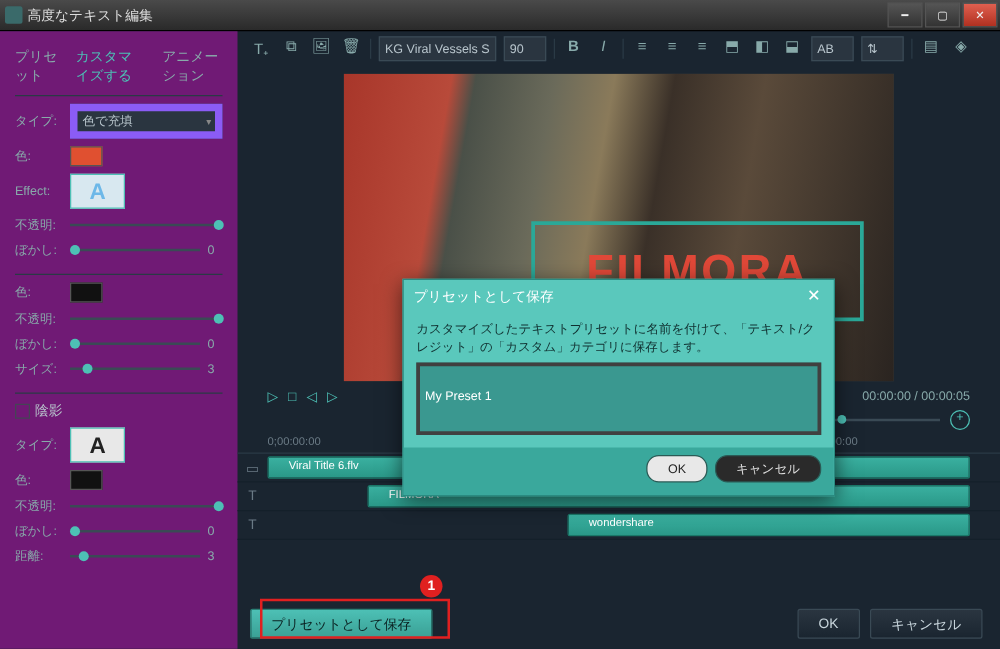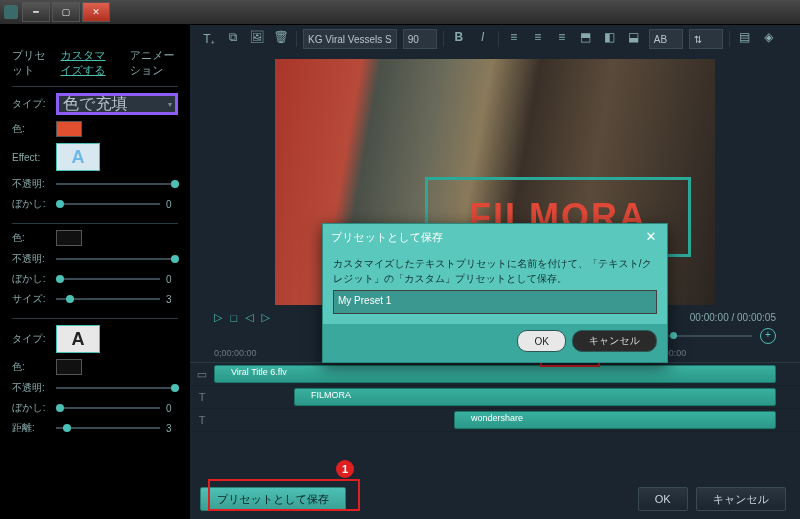--- a/index.html
+++ b/index.html
@@ -3,33 +3,33 @@
 <meta charset="utf-8">
 <style>
 html,body{margin:0;padding:0;width:800px;height:519px;background:#1a2530;font-family:"Segoe UI","Meiryo",sans-serif;color:#b8c5cc;font-size:11px;overflow:hidden}
 .titlebar{height:24px;background:linear-gradient(#4a4a4a,#2a2a2a);display:flex;align-items:center;border-bottom:1px solid #000}
 .titlebar .ico{width:14px;height:14px;margin:0 4px;background:#3a6a6a;border-radius:2px}
 .titlebar .ttl{flex:1;color:#ddd;font-size:11px}
 .titlebar .wbtns{display:flex}
 .wbtn{width:26px;height:18px;margin-right:2px;display:flex;align-items:center;justify-content:center;font-size:9px;border:1px solid #555;background:linear-gradient(#555,#333);color:#eee}
 .wbtn.close{background:linear-gradient(#e06050,#b03020)}
 .body{display:flex;height:495px}
-.sidebar{width:190px;padding:23px 12px;box-sizing:border-box;background:#000000}
+.sidebar{width:190px;padding:13px 12px;box-sizing:border-box;background:#701a75}
 .tabs{display:flex;gap:14px;margin-bottom:8px}
 .tabs span{color:#8aa;font-size:11px}
-.tabs .act{color:#4dc0b5;text-decoration:underline}
+.tabs .act{color:#4dc0b5;}
 .sect{border-top:1px solid #2a3a45;padding:6px 0}
 .sect .shdr{display:flex;align-items:center;gap:4px;margin-bottom:6px}
 .sect .cbx{width:10px;height:10px;border:1px solid #445}
 .row{display:flex;align-items:center;margin-bottom:6px}
 .row .lbl{width:44px;color:#8aa;font-size:10px}
 .swatch{width:24px;height:14px;border:1px solid #555}
 .swatch.red{background:#e05030}
 .swatch.blk{background:#111}
-.sel{background:#2a3540;border:3px solid #8b5cf6;height:16px;flex:1;padding:0 14px 0 4px;color:#b8c5cc;font-size:16px;display:flex;align-items:center;position:relative}
+.sel{background:#2a3540;border:6px solid #8b5cf6;height:16px;flex:1;padding:0 14px 0 4px;color:#b8c5cc;font-size:10px;display:flex;align-items:center;position:relative}
 .sel:after{content:"▾";position:absolute;right:3px;font-size:8px;color:#888}
 .fx{width:42px;height:26px;background:#d8e8f0;border:1px solid #4dc0b5;display:flex;align-items:center;justify-content:center;font-size:18px;font-weight:bold}
 .fx.bl{color:#6db8e8}
 .fx.bk{color:#222;background:#e8e8e8}
 .sld{position:relative;height:12px;display:flex;align-items:center}
 .sld .tr{height:2px;background:#3a4a55;flex:1}
 .sld .th{position:absolute;width:8px;height:8px;border-radius:50%;background:#4dc0b5;top:2px}
 .sld .nv{margin-left:6px;font-size:10px;color:#8aa;width:12px}
 .main{flex:1;display:flex;flex-direction:column}
 .toolbar{height:28px;display:flex;align-items:center;gap:6px;padding:0 10px}
@@ -57,31 +57,32 @@
 .clip{position:absolute;height:18px;background:linear-gradient(#3ab0a0,#2a9888);border:1px solid #1a7868;border-radius:2px;font-size:9px;color:#fff;padding:1px 16px;box-sizing:border-box;overflow:hidden}
 .footer{position:absolute;left:200px;right:14px;bottom:8px;display:flex;align-items:center}
 .btn{background:linear-gradient(#2a3540,#1a2530);border:1px solid #3a4a55;color:#c8d5dc;height:22px;padding:0 16px;font-size:11px;border-radius:2px;display:flex;align-items:center}
 .btn.teal{background:linear-gradient(#4dc0b5,#3aa095);border-color:#2a8075;color:#0a2020}
 .redbox{position:absolute;border:2px solid #e02020}
 .redc{position:absolute;width:18px;height:18px;border-radius:50%;background:#e02020;color:#fff;font-size:11px;font-weight:bold;text-align:center;line-height:18px}
 .modal{position:absolute;left:322px;top:223px;width:344px;background:#5ac8bc;border:1px solid #2a8a80;box-shadow:0 4px 16px rgba(0,0,0,.6)}
 .modal .mhdr{display:flex;align-items:center;padding:5px 8px;color:#fff;font-size:11px}
 .modal .mhdr .mx{margin-left:auto;width:16px;height:16px;color:#fff;text-align:center;font-size:13px}
 .modal .mbody{padding:6px 10px 10px;color:#103030;font-size:10px;line-height:1.5}
-.modal .mfield{background:#3a9890;border:1px solid #404040;height:18px;padding:2px 4px;color:#fff;font-size:10px;margin-top:4px}
+.modal .mfield{background:#3a9890;border:3px solid #404040;height:18px;padding:17px 4px;color:#fff;font-size:10px;margin-top:4px}
 .modal .mftr{display:flex;justify-content:flex-end;gap:6px;padding:6px 10px 10px;background:#3aa89c}
 .mbtn{height:20px;padding:0 16px;border-radius:10px;font-size:10px;display:flex;align-items:center;border:1px solid #2a5a55}
 .mbtn.ok{background:#e8e8e8;color:#222}
 .mbtn.cn{background:#2a2a2a;color:#ddd}
 </style>
 </head>
 <body>
 
 <div class="titlebar">
   <div class="ico"></div>
+  <div class="ttl">高度なテキスト編集</div>
   <div class="wbtns">
     <div class="wbtn">━</div>
     <div class="wbtn">▢</div>
     <div class="wbtn close">✕</div>
   </div>
 </div>
 
 <div class="body">
 <div class="sidebar">
   <div class="tabs">
@@ -144,20 +145,24 @@
           <span class="lbl">サイズ:</span>
           <div class="sld" style="flex:1">
             <div class="tr"></div>
             <div class="th" style="left:8%"></div>
             <span class="nv">3</span>
           </div>
         </div>
   </div>
 
   <div class="sect">
+    <div class="shdr">
+          <div class="cbx"></div>
+          <span>陰影</span>
+        </div>
     <div class="row">
           <span class="lbl">タイプ:</span>
           <div class="fx bk">A</div>
         </div>
     <div class="row">
           <span class="lbl">色:</span>
           <div class="swatch blk"></div>
         </div>
     <div class="row">
           <span class="lbl">不透明:</span>
@@ -276,20 +281,20 @@
 <div class="redc" style="left:406px;top:302px">2</div>
 <div class="redbox" style="left:540px;top:337px;width:56px;height:26px"></div>
 <div class="redc" style="left:610px;top:322px">3</div>
 
 <div class="modal">
   <div class="mhdr">
       <span>プリセットとして保存</span>
       <span class="mx">✕</span>
     </div>
   <div class="mbody">
-    <div>カスタマイズしたテキストプリセットに名前を付けて、「テキスト/クレジット」の「カスタム」プリセットとして保存。</div>
+    <div>カスタマイズしたテキストプリセットに名前を付けて、「テキスト/クレジット」の「カスタム」カテゴリに保存します。</div>
     <div class="mfield">My Preset 1</div>
   </div>
   <div class="mftr">
     <div class="mbtn ok">OK</div>
     <div class="mbtn cn">キャンセル</div>
   </div>
 </div>
 
 </body></html>

